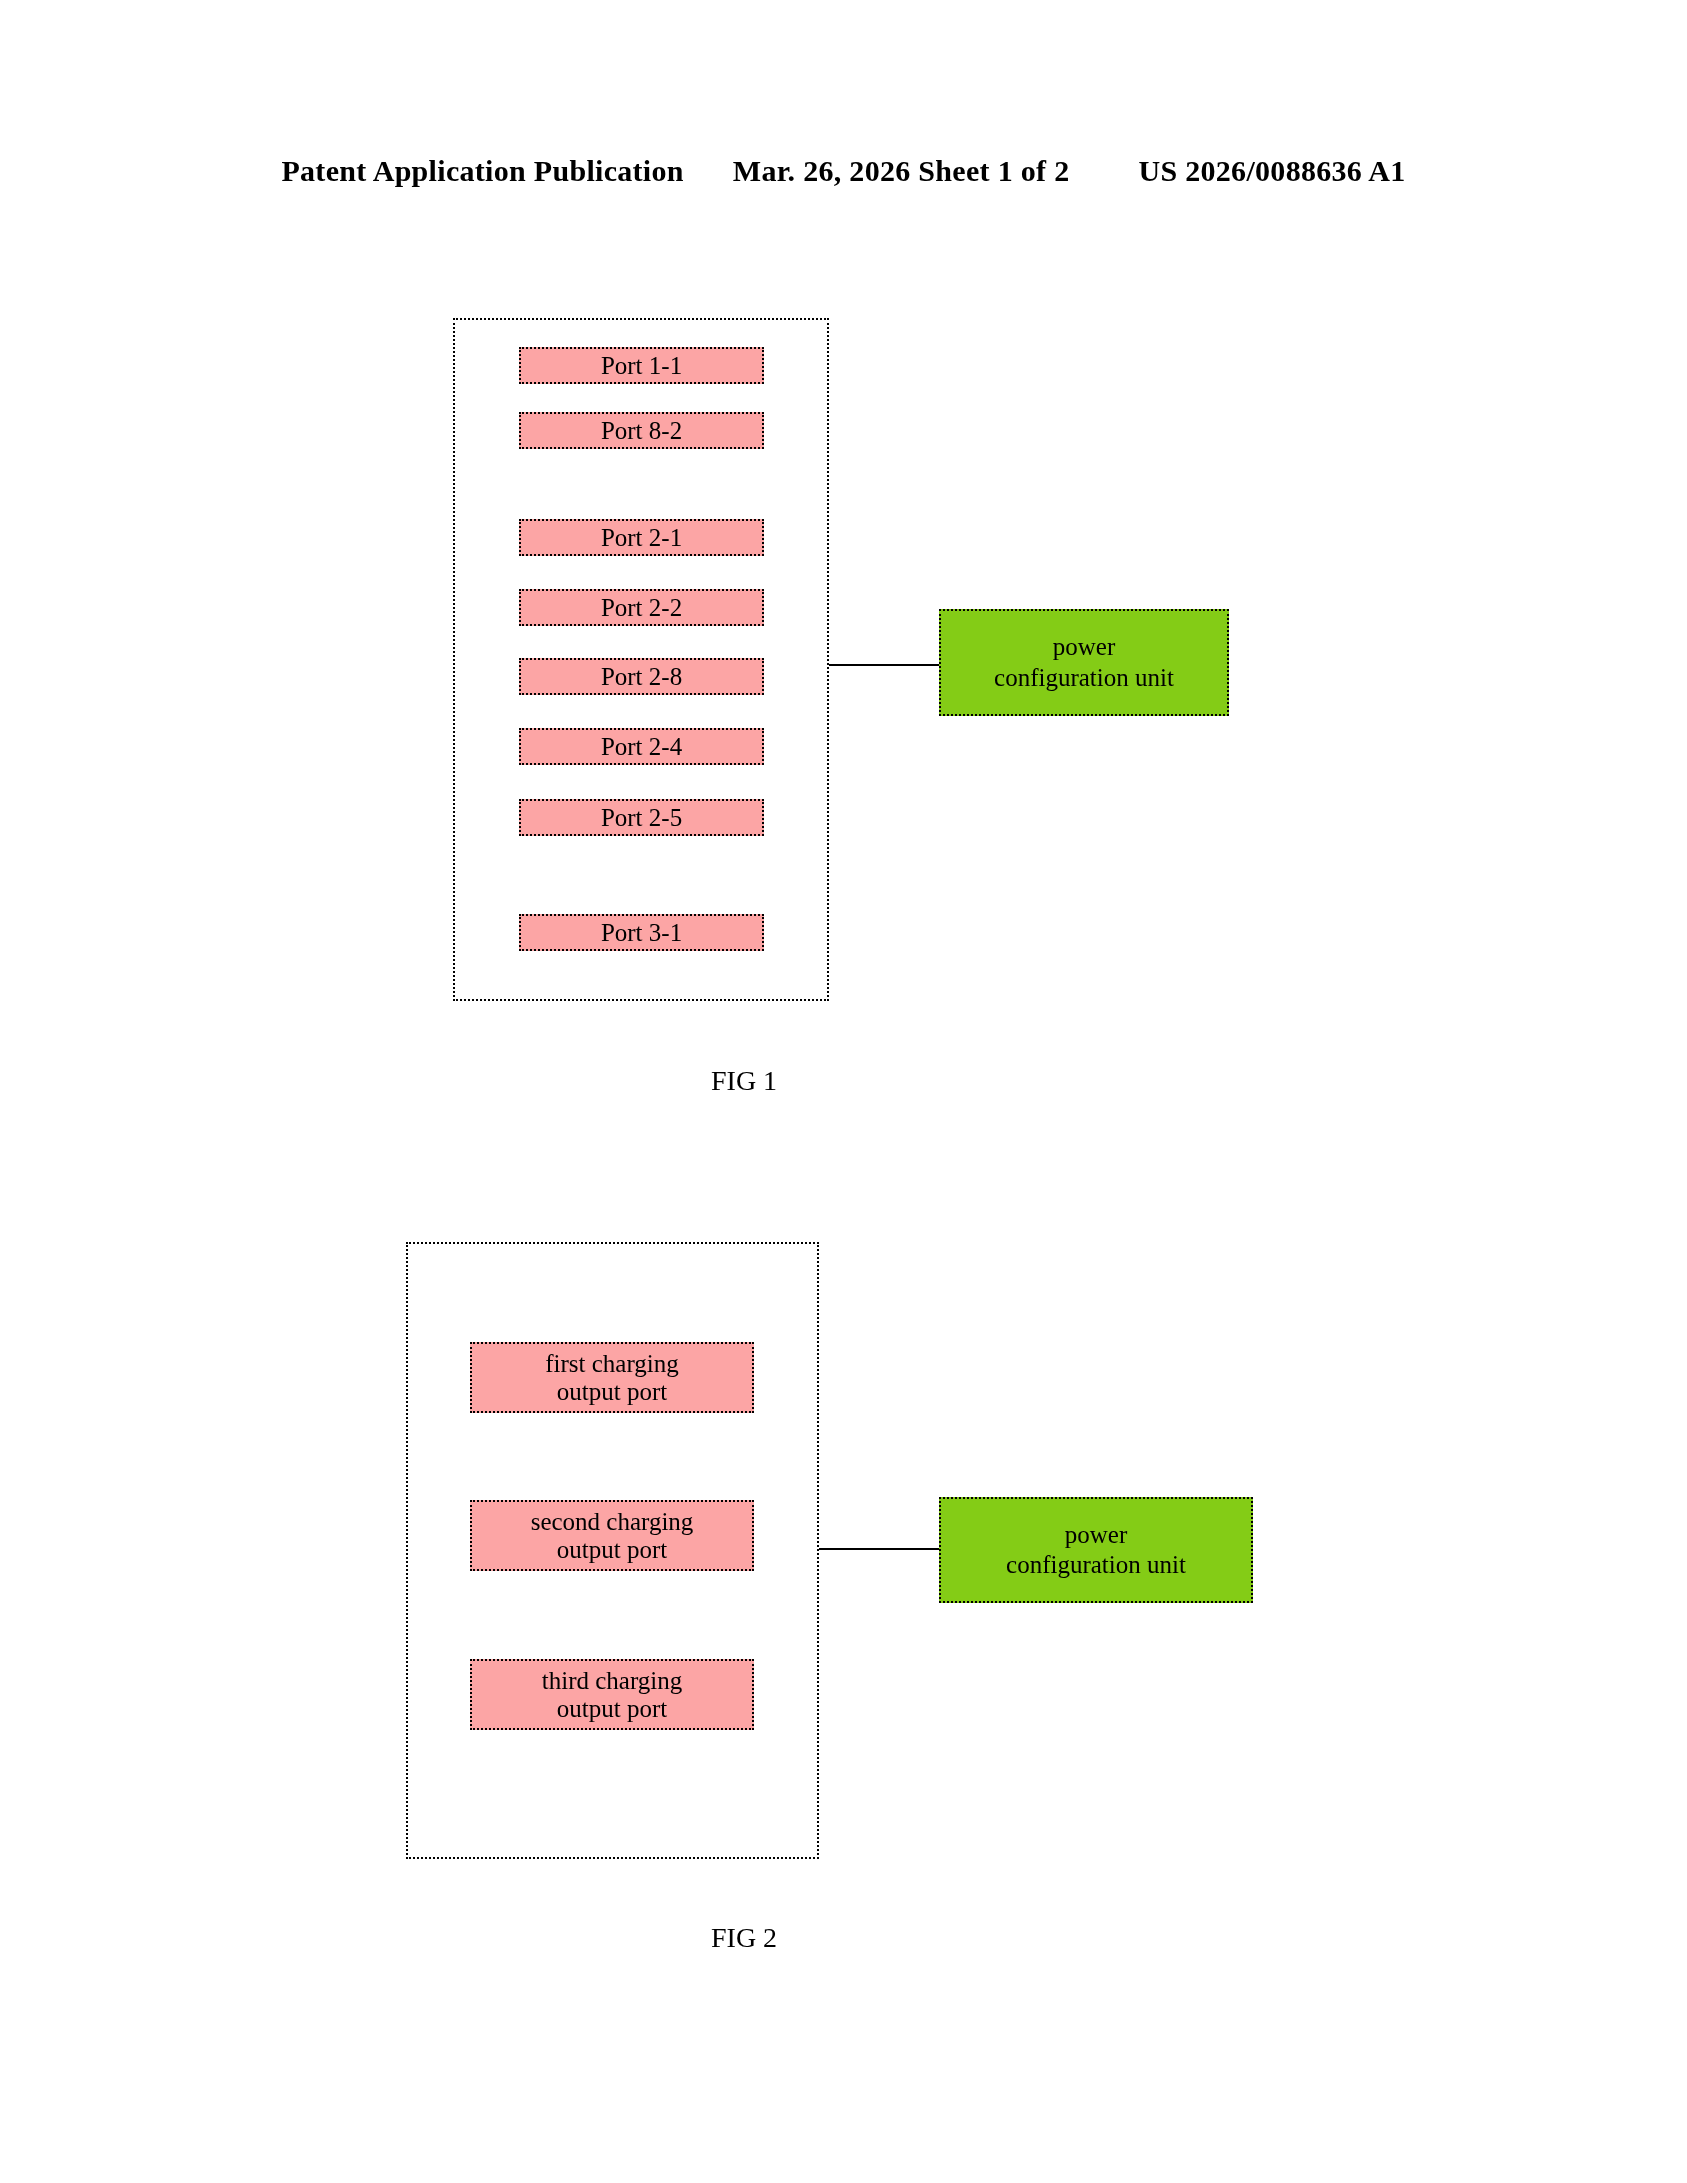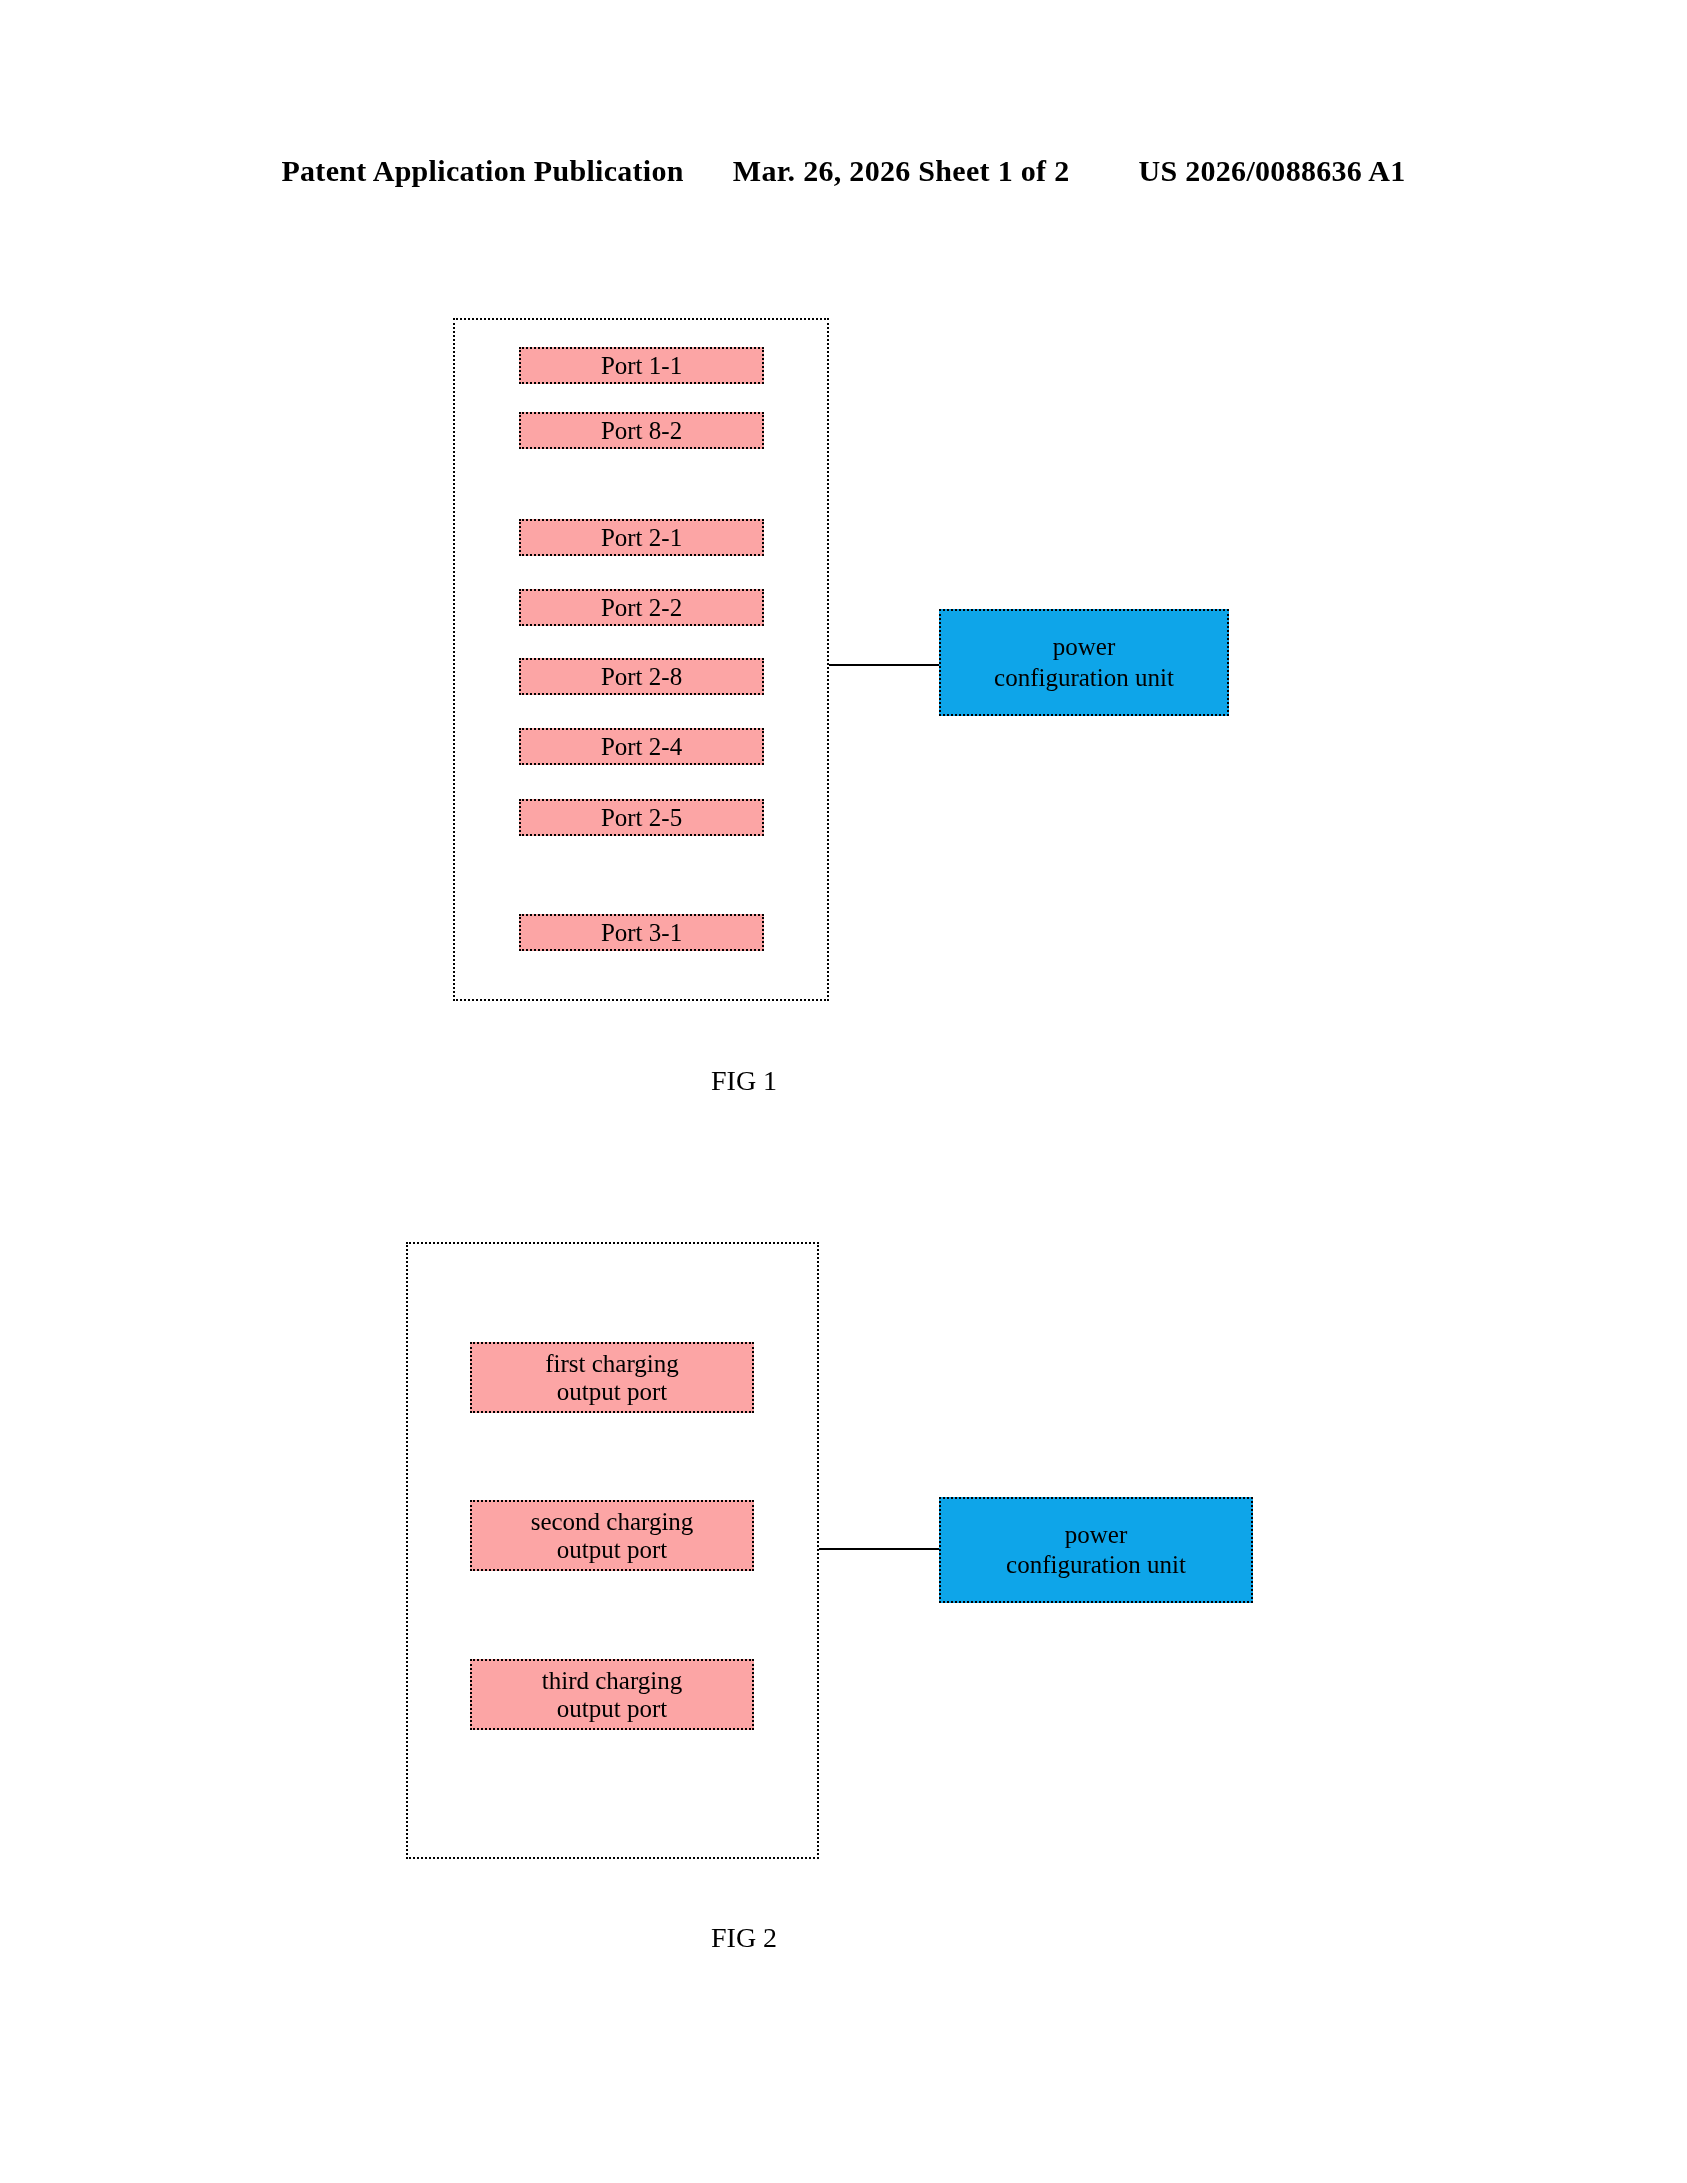--- a/index.html
+++ b/index.html
@@ -56,21 +56,21 @@
     justify-content: center;
     text-align: center;
     font-size: 25px;
     line-height: 1.12;
     white-space: nowrap;
   }
 
   .unit-box {
     position: absolute;
     border: 2px dotted #000000;
-    background: #0ea5e9;
+    background: #84cc16;
     box-sizing: border-box;
     display: flex;
     flex-direction: column;
     align-items: center;
     justify-content: center;
     text-align: center;
     font-size: 25px;
     line-height: 1.22;
     white-space: nowrap;
   }

